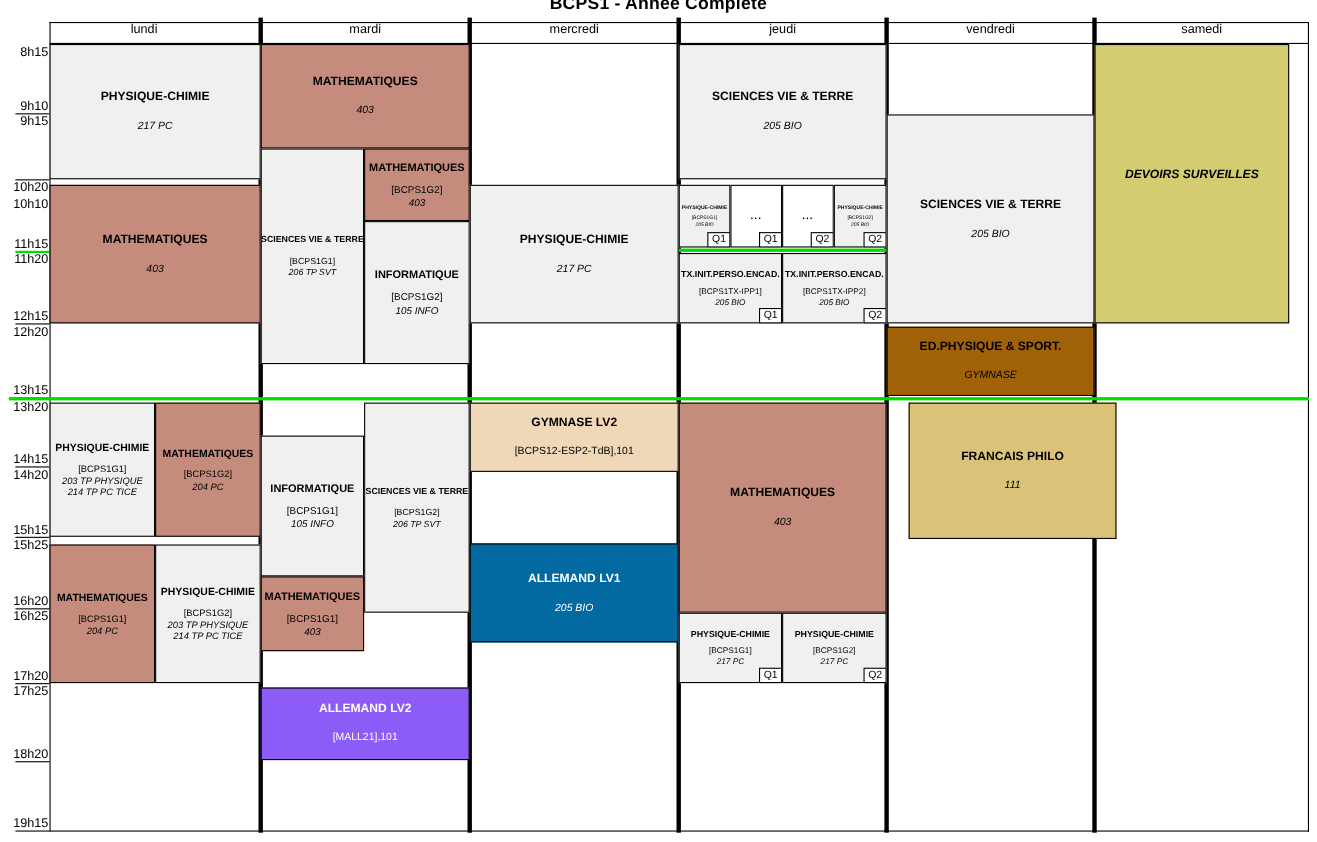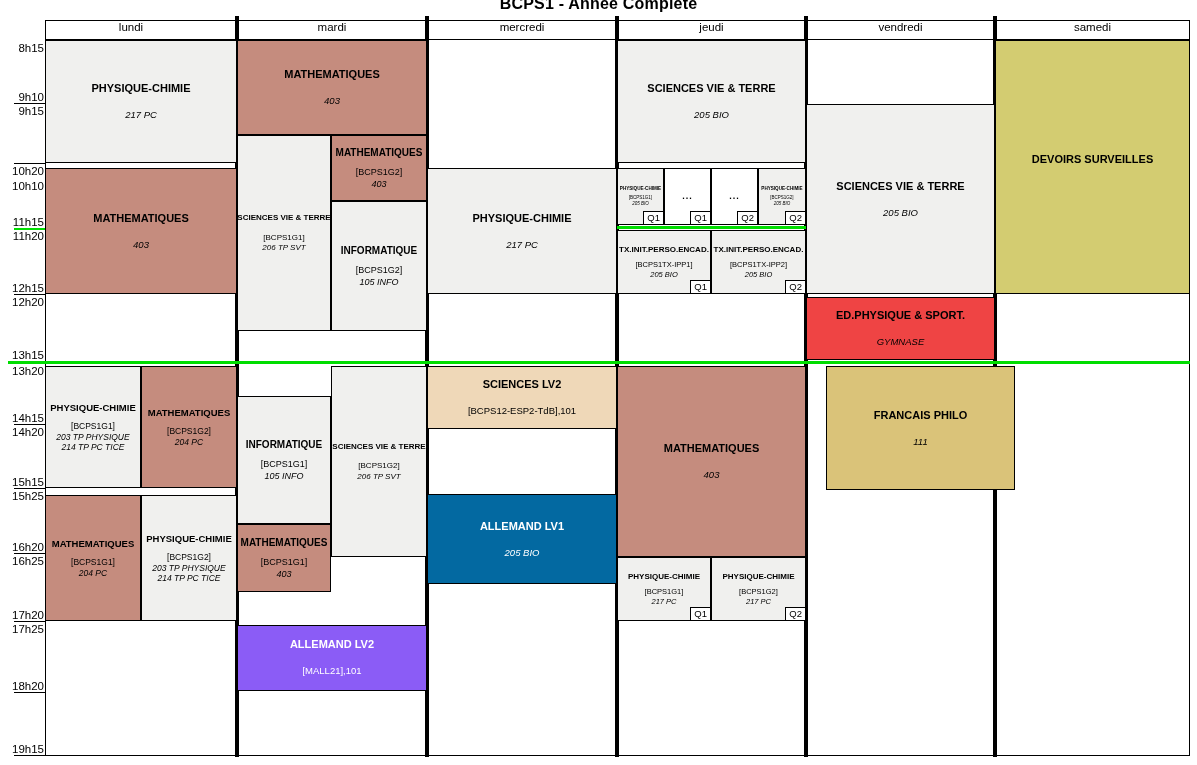--- a/index.html
+++ b/index.html
@@ -150,21 +150,21 @@
     </div>
     <div class="cell v-n tx-w" style="left: 237px; top: 625px; width: 190px; height: 66px; background: #8b5cf6;">
       <div class="l-t">ALLEMAND LV2</div>
       <div class="l-g">[MALL21],101</div>
     </div>
     <div class="cell v-n" style="left: 427px; top: 168px; width: 190px; height: 126px; background: rgb(240, 240, 238);">
       <div class="l-t">PHYSIQUE-CHIMIE</div>
       <div class="l-r">217 PC</div>
     </div>
     <div class="cell v-n" style="left: 427px; top: 366px; width: 190px; height: 63px; background: rgb(239, 216, 184);">
-      <div class="l-t">SCIENCES LV2</div>
+      <div class="l-t">GYMNASE LV2</div>
       <div class="l-g">[BCPS12-ESP2-TdB],101</div>
     </div>
     <div class="cell v-n tx-w" style="left: 427px; top: 494px; width: 190px; height: 90px; background: #0369a1;">
       <div class="l-t">ALLEMAND LV1</div>
       <div class="l-r">205 BIO</div>
     </div>
     <div class="cell v-n" style="left: 617px; top: 40px; width: 189px; height: 123px; background: rgb(240, 240, 238);">
       <div class="l-t">SCIENCES VIE &amp; TERRE</div>
       <div class="l-r">205 BIO</div>
     </div>
@@ -213,24 +213,24 @@
     <div class="cell v-s" style="left: 711px; top: 557px; width: 95px; height: 64px; background: rgb(240, 240, 238);">
       <div class="l-t">PHYSIQUE-CHIMIE</div>
       <div class="l-g">[BCPS1G2]</div>
       <div class="l-r">217 PC</div>
       <div class="qb">Q2</div>
     </div>
     <div class="cell v-n" style="left: 806px; top: 104px; width: 189px; height: 190px; background: rgb(240, 240, 238);">
       <div class="l-t">SCIENCES VIE &amp; TERRE</div>
       <div class="l-r">205 BIO</div>
     </div>
-    <div class="cell v-n" style="left: 806px; top: 297px; width: 189px; height: 63px; background: #ef4444;">
+    <div class="cell v-n" style="left: 806px; top: 297px; width: 189px; height: 63px; background: #a16207;">
       <div class="l-t">ED.PHYSIQUE &amp; SPORT.</div>
       <div class="l-r">GYMNASE</div>
     </div>
     <div class="cell v-n" style="left: 806px; top: 366px; width: 189px; height: 124px; background: rgb(218, 195, 121); margin-left: 20px;">
       <div class="l-t">FRANCAIS PHILO</div>
       <div class="l-r">111</div>
     </div>
-    <div class="cell v-n" style="left: 995px; top: 40px; width: 195px; height: 254px; background: rgb(211, 204, 113);">
+    <div class="cell v-n" style="left: 995px; top: 40px; width: 177px; height: 254px; background: rgb(211, 204, 113); font-style: italic;">
       <div class="l-t">DEVOIRS SURVEILLES</div>
     </div>
   </div>
 
 </body></html>

